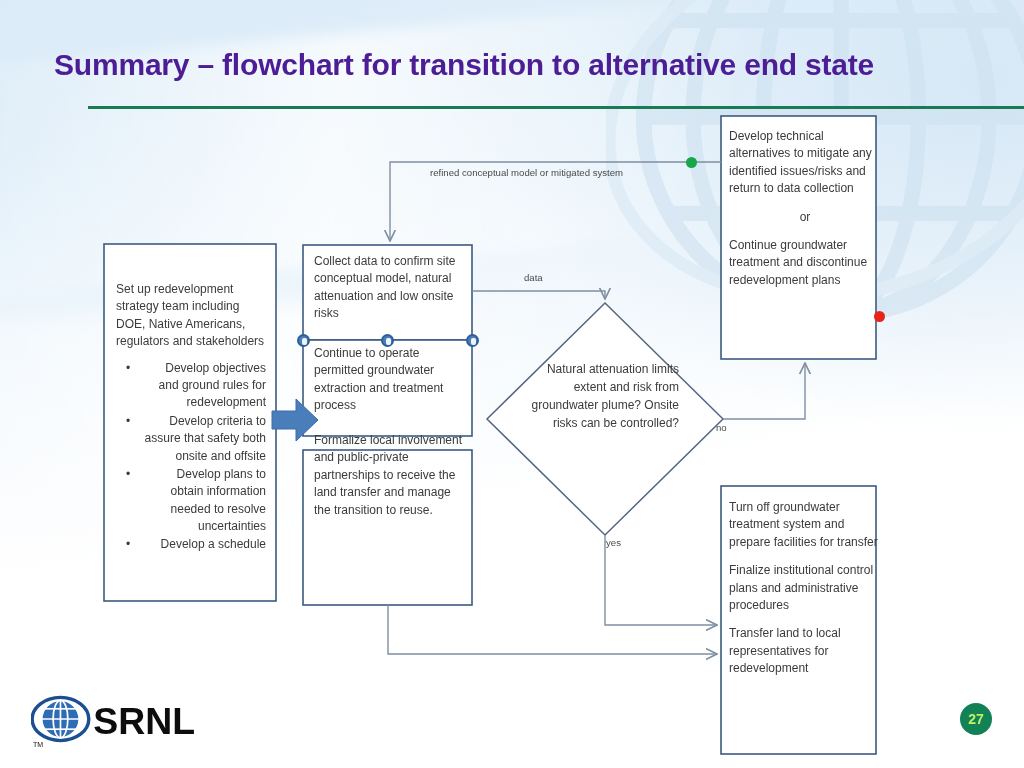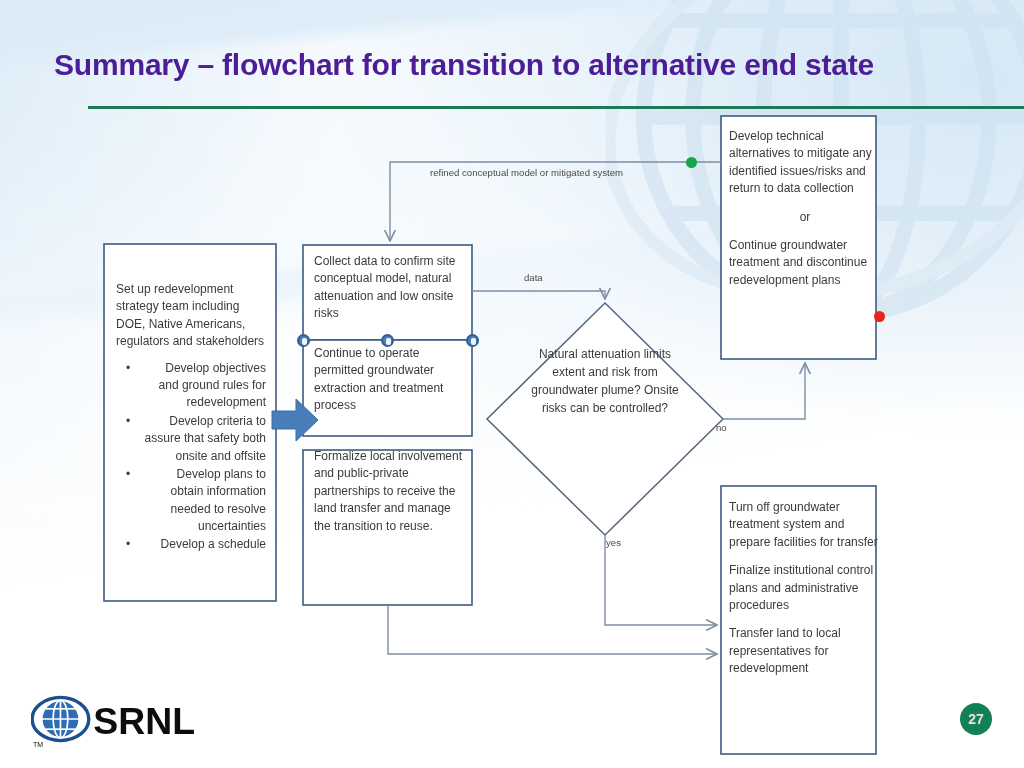--- a/index.html
+++ b/index.html
@@ -56,22 +56,22 @@
   .node p{margin:0;}
   .node .gap{height:11px;}
   .node ul{margin:9px 0 0 0;padding-left:26px;list-style:none;}
   .node ul li{position:relative;margin-bottom:1px;text-align:right;}
   .node ul li:before{content:"•";position:absolute;left:-16px;top:0;color:#3b3b3b;}
   .center{text-align:center;}
 
   #n-setup   {left:116px;top:281px;width:150px;}
   #n-collect {left:314px;top:253px;width:152px;}
   #n-operate {left:314px;top:345px;width:152px;}
-  #n-formal  {left:314px;top:448px;width:152px;}
-  #n-diamond {left:531px;top:345px;width:148px;text-align:center;line-height:1.5;}
+  #n-formal  {left:314px;top:432px;width:152px;}
+  #n-diamond {left:531px;top:360px;width:148px;text-align:right;line-height:1.5;}
   #n-develop {left:729px;top:128px;width:152px;}
   #n-turnoff {left:729px;top:499px;width:152px;}
 
   .edge-label{
     position:absolute;font-size:9.6px;color:#4a4a4a;
     font-family:"Liberation Sans",sans-serif;white-space:nowrap;
   }
   #lbl-refined{left:430px;top:167px;}
   #lbl-data{left:524px;top:272px;text-align:right;}
   #lbl-no{left:716px;top:422px;}
@@ -88,21 +88,21 @@
   }
   .dot{position:absolute;width:11px;height:11px;border-radius:50%;}
   .dot-green{background:#17a64a;}
   .dot-red{background:#e8231a;}
 
   
   .logo{position:absolute;left:31px;top:690px;width:170px;height:58px;}
   .logo-tm{position:absolute;left:33px;top:741px;font-size:7px;color:#111;font-family:"Liberation Sans",sans-serif;}
   .page-badge{
     position:absolute;left:960px;top:703px;width:32px;height:32px;border-radius:50%;
-    background:#128155;color:#e5e5e5;font-size:14px;font-weight:bold;
+    background:#128155;color:#bef264;font-size:14px;font-weight:bold;
     display:flex;align-items:center;justify-content:center;
     font-family:"Liberation Sans",sans-serif;
   }
 </style>
 </head>
 <body>
 
 <div id="slide">
 
   <div class="bg-base"></div>

